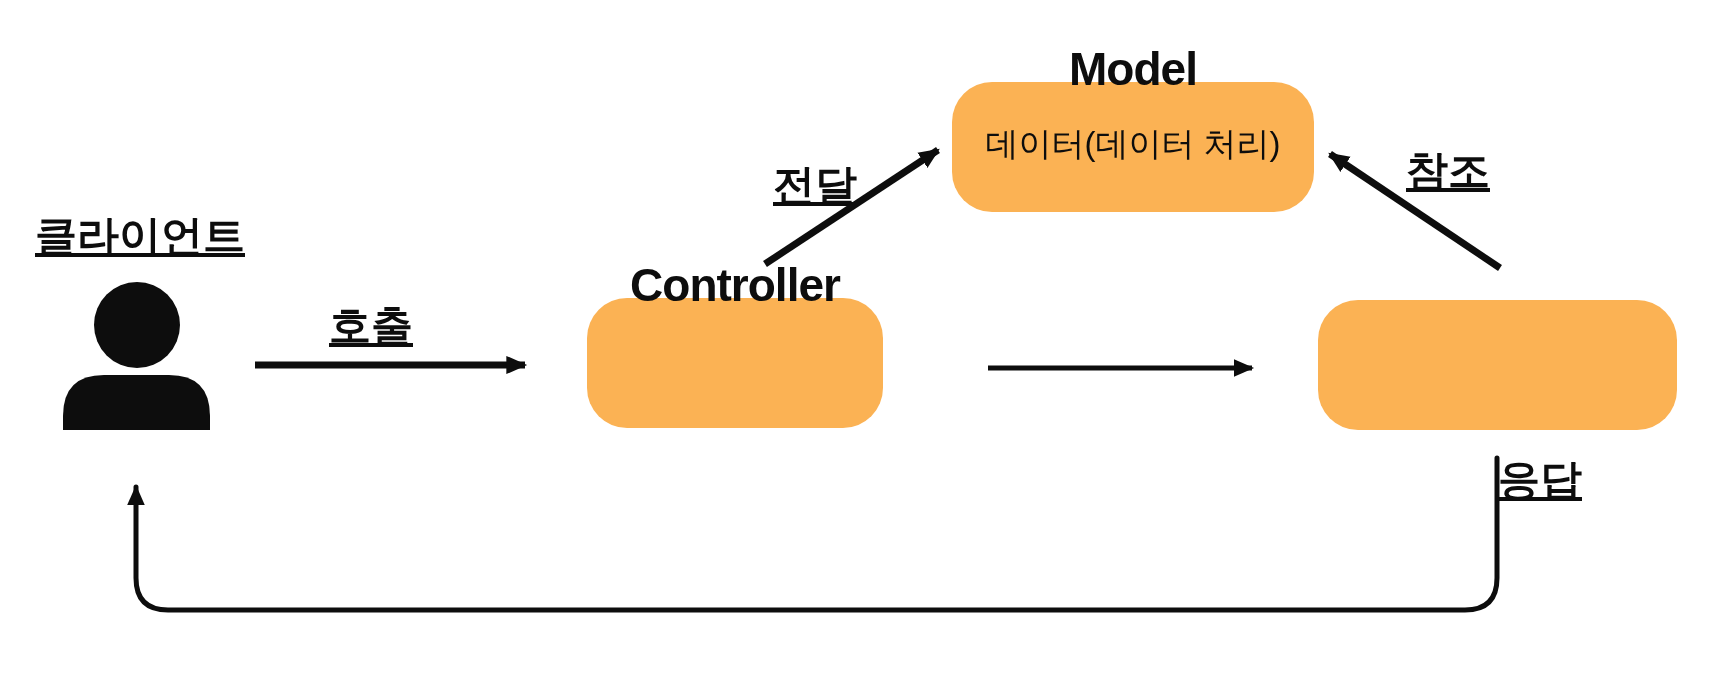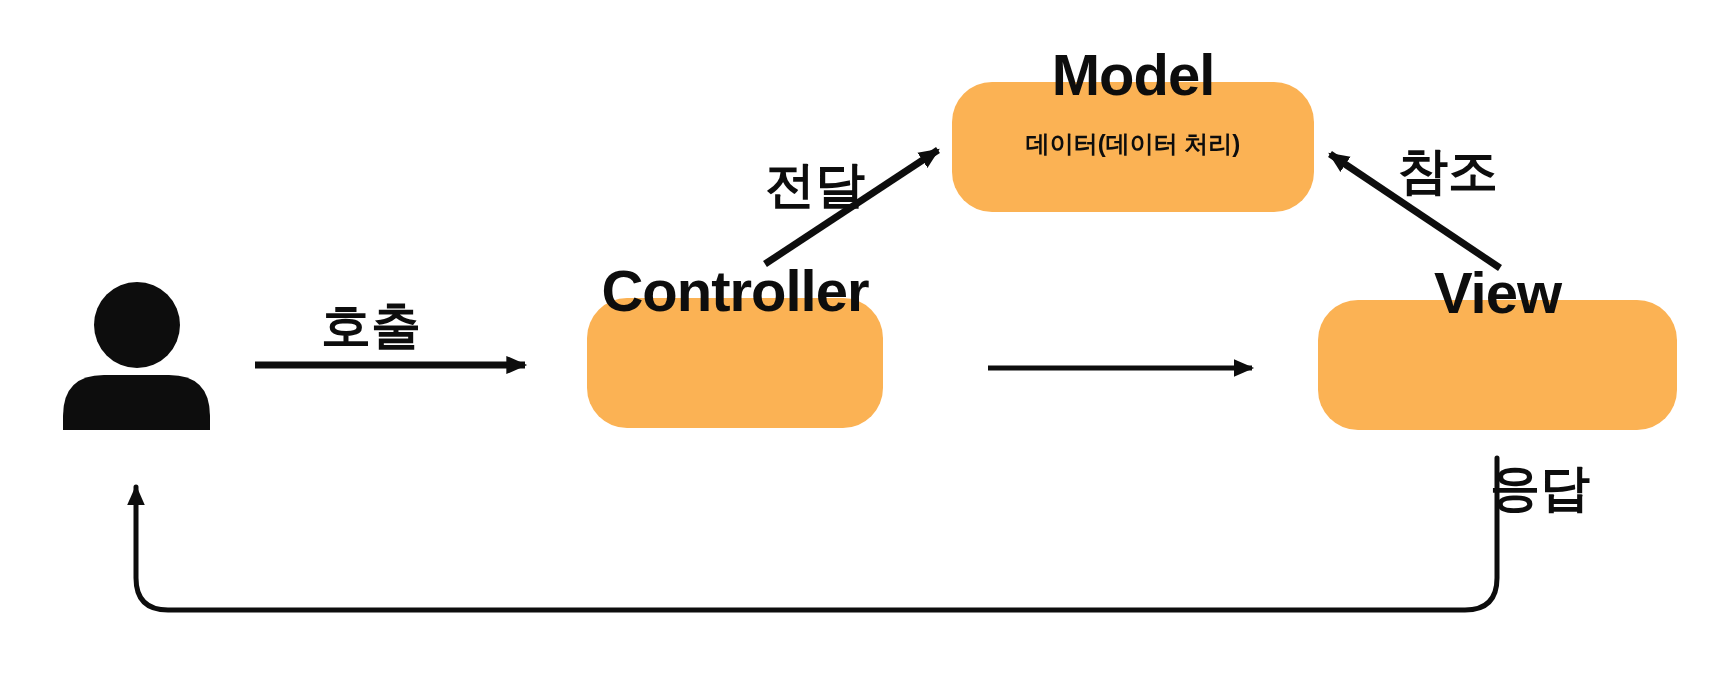--- a/index.html
+++ b/index.html
@@ -29,42 +29,43 @@
     border-radius: 40px;
     display: flex;
     align-items: center;
     justify-content: center;
   }
   .box-title {
     position: absolute;
     top: -36px;
     left: 50%;
     transform: translateX(-50%);
-    font-size: 58px;
+    font-size: 46px;
     font-weight: 800;
     line-height: 1.0;
     color: var(--ink);
     white-space: nowrap;
     letter-spacing: -1px;
   }
   .box-subtitle {
-    font-size: 24px;
-    font-weight: 700;
+    font-size: 33px;
+    font-weight: 400;
     color: var(--ink);
     white-space: nowrap;
     margin-top: -6px;
   }
   .diagram-label {
     position: absolute;
     transform: translate(-50%, -50%);
-    font-size: 50px;
+    font-size: 42px;
     font-weight: 800;
     color: var(--ink);
     white-space: nowrap;
     line-height: 1;
+    text-decoration: underline;
   }
 </style>
 </head>
 <body>
 
 <div class="canvas">
 
   <svg class="arrow-layer" viewBox="0 0 1723 675" xmlns="http://www.w3.org/2000/svg">
     <defs>
       <marker id="head-thick" viewBox="0 0 10 10" refX="8.6" refY="5" markerWidth="3.1" markerHeight="3.1" orient="auto">
@@ -84,32 +85,32 @@
 
     <path d="M765,264 L938,150" stroke="#0D0D0D" stroke-width="7" fill="none" marker-end="url(#head-thick)"></path>
 
     <path d="M1500,268 L1330,154" stroke="#0D0D0D" stroke-width="7" fill="none" marker-end="url(#head-thick)"></path>
 
     <path d="M988,368 H1252" stroke="#0D0D0D" stroke-width="5" fill="none" marker-end="url(#head-thin)"></path>
 
     <path d="M1497,458 V578 Q1497,610 1465,610 H168 Q136,610 136,578 V487" stroke="#0D0D0D" stroke-width="5" fill="none" stroke-linecap="round" marker-end="url(#head-thin)"></path>
   </svg>
 
+  <div class="diagram-label" style="left:140px; top:236px;">클라이언트</div>
 
   <div class="box" style="left:952px; top:82px; width:362px; height:130px;">
     <div class="box-title">Model</div>
     <div class="box-subtitle">데이터(데이터 처리)</div>
   </div>
 
   <div class="box" style="left:587px; top:298px; width:296px; height:130px;">
     <div class="box-title">Controller</div>
   </div>
 
   <div class="box" style="left:1318px; top:300px; width:359px; height:130px;">
-    <div class="box-title">View</div>
   </div>
 
   <div class="diagram-label" style="left:371px; top:326px;">호출</div>
   <div class="diagram-label" style="left:815px; top:185px;">전달</div>
   <div class="diagram-label" style="left:1448px; top:171px;">참조</div>
-  <div class="diagram-label" style="left:1540px; top:480px;margin-top:8px;">응답</div>
+  <div class="diagram-label" style="left:1540px; top:480px;">응답</div>
 
 </div>
 
 </body></html>

